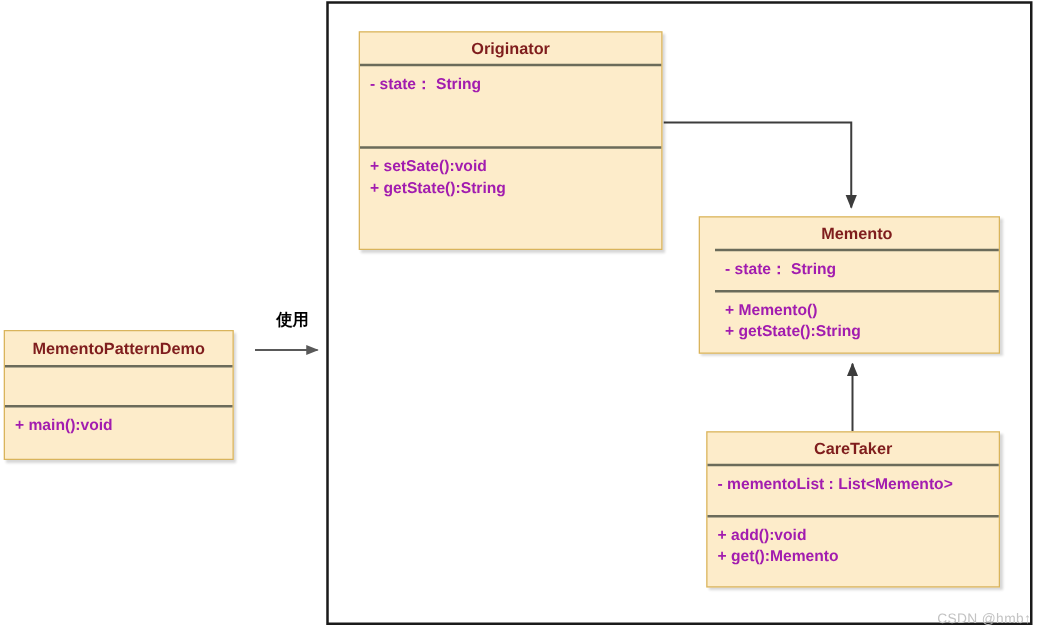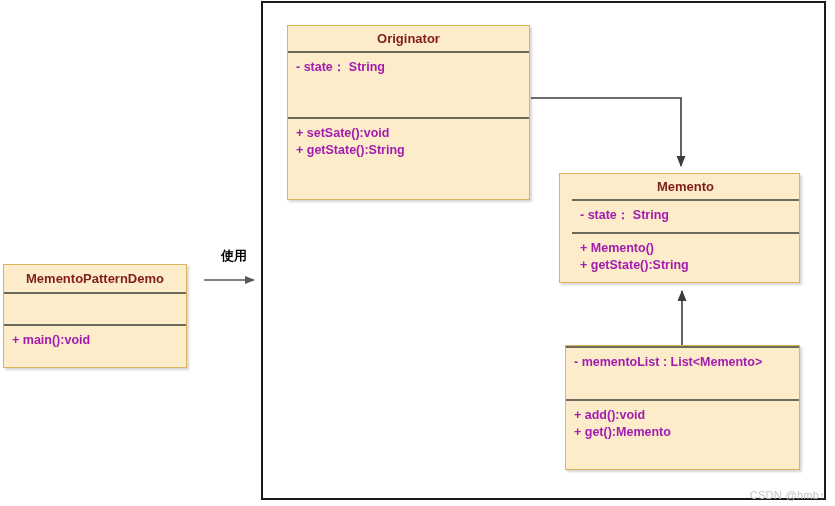--- a/index.html
+++ b/index.html
@@ -167,20 +167,21 @@
       <div class="row">- state： String</div>
     </div>
     <div class="sep"></div>
     <div class="uml-compartment">
       <div class="row">+ Memento()</div>
       <div class="row">+ getState():String</div>
     </div>
   </div>
 
   <div class="uml-class" id="box-caretaker">
+    <div class="uml-title">CareTaker</div>
     <div class="sep"></div>
     <div class="uml-compartment">
       <div class="row">- mementoList : List&lt;Memento&gt;</div>
     </div>
     <div class="sep"></div>
     <div class="uml-compartment">
       <div class="row">+ add():void</div>
       <div class="row">+ get():Memento</div>
     </div>
   </div>

